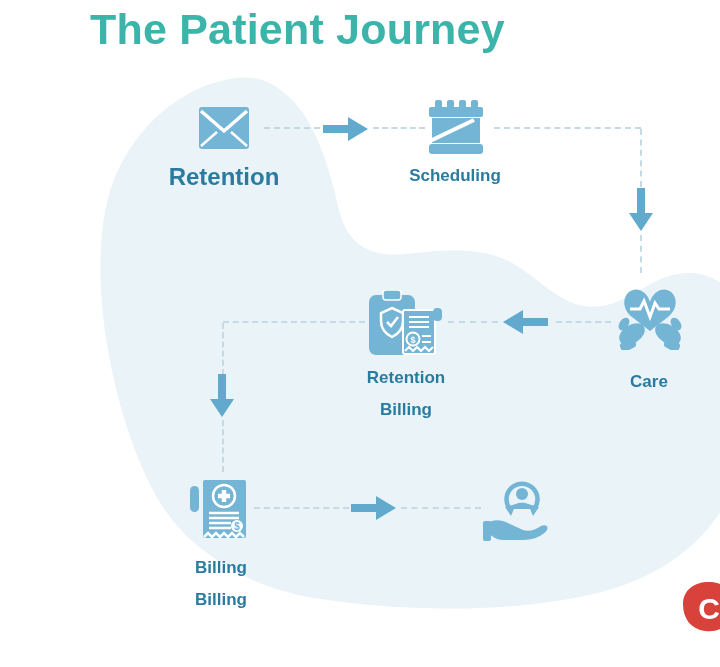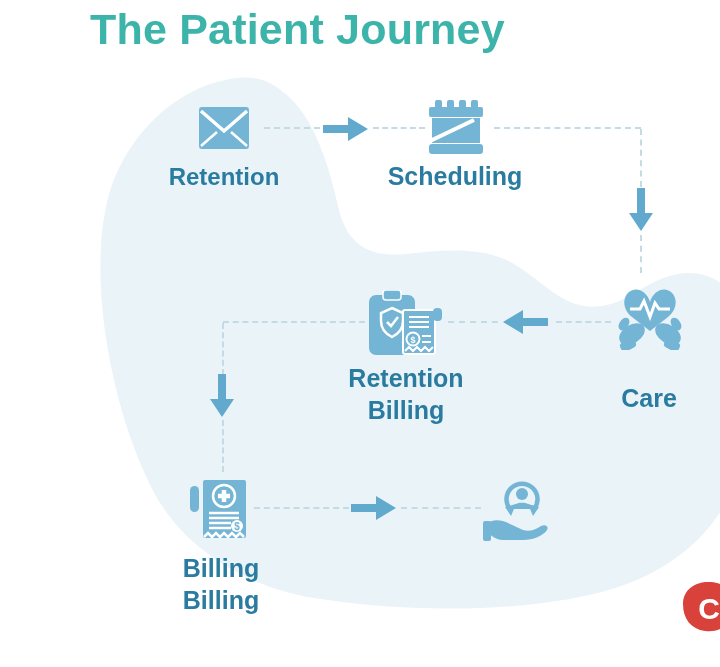--- a/index.html
+++ b/index.html
@@ -15,21 +15,21 @@
     color:var(--title,#3CB4A9);
   }
   .icon{position:absolute;}
   .ic{fill:var(--icon,#74B5D5);}
   .ic-s{stroke:var(--icon,#74B5D5);fill:none;}
   .wh{stroke:#ffffff;fill:none;}
   .whf{fill:#ffffff;}
   .ar{fill:var(--arrow,#62AACD);}
   .step-label{
     position:absolute;text-align:center;font-weight:bold;
-    font-size:25px;line-height:32px;color:var(--label,#2A7BA0);
+    font-size:17px;line-height:32px;color:var(--label,#2A7BA0);
   }
   .dash-h{position:absolute;border-top:2px dashed var(--dash,#C4DAE4);height:0;}
   .dash-v{position:absolute;border-left:2px dashed var(--dash,#C4DAE4);width:0;}
   .arrow{position:absolute;}
   .logo{position:absolute;left:634px;top:578px;}
   .logo-path{fill:var(--logo,#D8423B);}
   .logo-letter{fill:#ffffff;font-family:"Liberation Sans",sans-serif;font-weight:bold;font-size:30px;}
 </style>
 </head>
 <body>
@@ -111,21 +111,21 @@
   <svg class="icon" style="left:572px;top:276px;" width="68" height="74" viewBox="0 0 68 74">
     <path class="ic" d="M34 26 C31 15 20 10 13 16 C5 23 8 35 16 41 L34 55 L52 41 C60 35 63 23 55 16 C48 10 37 15 34 26 Z"></path>
     <polyline class="wh" points="14,33 24,33 28,25 34,41 39,27 43,33 54,33" stroke-width="3"></polyline>
     <ellipse class="ic" cx="16" cy="58" rx="14" ry="9" transform="rotate(-32 16 58)"></ellipse>
     <ellipse class="ic" cx="52" cy="58" rx="14" ry="9" transform="rotate(32 52 58)"></ellipse>
     <ellipse class="ic" cx="8" cy="48" rx="7" ry="4.5" transform="rotate(-55 8 48)"></ellipse>
     <ellipse class="ic" cx="60" cy="48" rx="7" ry="4.5" transform="rotate(55 60 48)"></ellipse>
     <rect class="ic" x="4" y="64" width="16" height="10" rx="4" transform="rotate(-28 12 69)"></rect>
     <rect class="ic" x="48" y="64" width="16" height="10" rx="4" transform="rotate(28 56 69)"></rect>
   </svg>
-  <div class="step-label" style="left:535px;top:382px;width:140px;">Care</div>
+  <div class="step-label" style="left:535px;top:366px;width:140px;">Care</div>
 
   <svg class="icon" style="left:325px;top:290px;" width="74" height="68" viewBox="0 0 74 68">
     <rect class="ic" x="0" y="5" width="46" height="60" rx="7"></rect>
     <rect class="ic" x="14" y="0" width="18" height="10" rx="3" stroke="#fff" stroke-width="1.5"></rect>
     <path class="wh" d="M23 18 L34 23 V31 C34 39 29 44 23 47 C17 44 12 39 12 31 V23 Z" stroke-width="2.5"></path>
     <polyline class="wh" points="18,32 22,36 29,27" stroke-width="2.5"></polyline>
     <rect class="ic" x="34" y="20" width="32" height="44" rx="2" stroke="#fff" stroke-width="2"></rect>
     <rect class="ic" x="64" y="18" width="9" height="13" rx="4"></rect>
     <path class="wh" d="M40 27 H60 M40 32 H60 M40 37 H60" stroke-width="2"></path>
     <circle class="wh" cx="44" cy="49" r="6.5" stroke-width="2"></circle>

